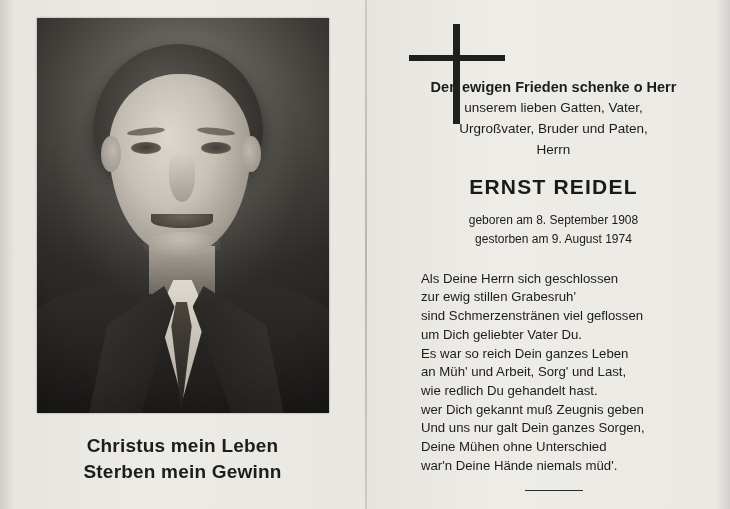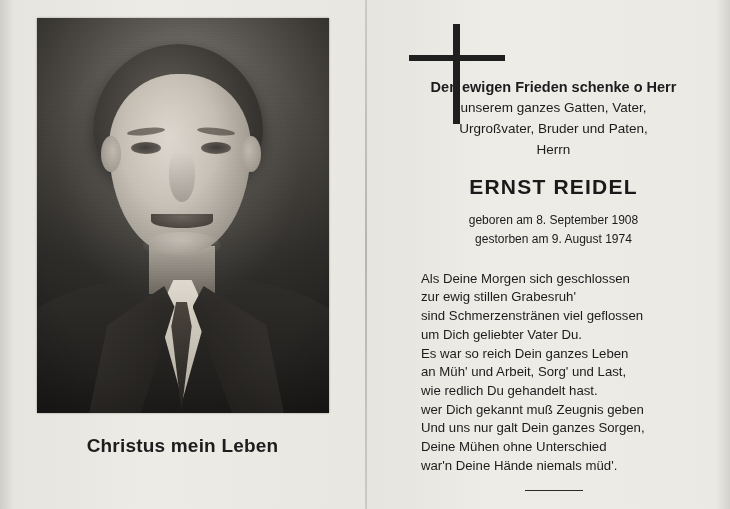--- a/index.html
+++ b/index.html
@@ -280,49 +280,50 @@
       <div class="p-eye-r"></div>
       <div class="p-nose"></div>
       <div class="p-mouth"></div>
       <div class="p-chin"></div>
       <div class="photo-vignette"></div>
       <div class="photo-grain"></div>
     </div>
 
     <div class="photo-caption">
       <div>Christus mein Leben</div>
+      <div>Sterben mein Gewinn</div>
     </div>
   </div>
 
   <div class="fold"></div>
 
   <div class="right-page">
     <div class="edge-shadow-right"></div>
 
     <div class="cross">
       <div class="v"></div>
       <div class="h"></div>
     </div>
 
     <div class="dedication">
       <div class="lead">Den ewigen Frieden schenke o Herr</div>
-      <div>unserem ganzes Gatten, Vater,</div>
+      <div>unserem lieben Gatten, Vater,</div>
       <div>Urgroßvater, Bruder und Paten,</div>
       <div>Herrn</div>
     </div>
 
     <div class="name">ERNST REIDEL</div>
 
     <div class="dates">
       <div>geboren am 8. September 1908</div>
       <div>gestorben am 9. August 1974</div>
     </div>
 
     <div class="poem">
-      <div>Als Deine Morgen sich geschlossen</div>
+      <div>Als Deine Herrn sich geschlossen</div>
       <div>zur ewig stillen Grabesruh'</div>
       <div>sind Schmerzenstränen viel geflossen</div>
       <div>um Dich geliebter Vater Du.</div>
       <div>Es war so reich Dein ganzes Leben</div>
       <div>an Müh' und Arbeit, Sorg' und Last,</div>
       <div>wie redlich Du gehandelt hast.</div>
       <div>wer Dich gekannt muß Zeugnis geben</div>
       <div>Und uns nur galt Dein ganzes Sorgen,</div>
       <div>Deine Mühen ohne Unterschied</div>
       <div>war'n Deine Hände niemals müd'.</div>

